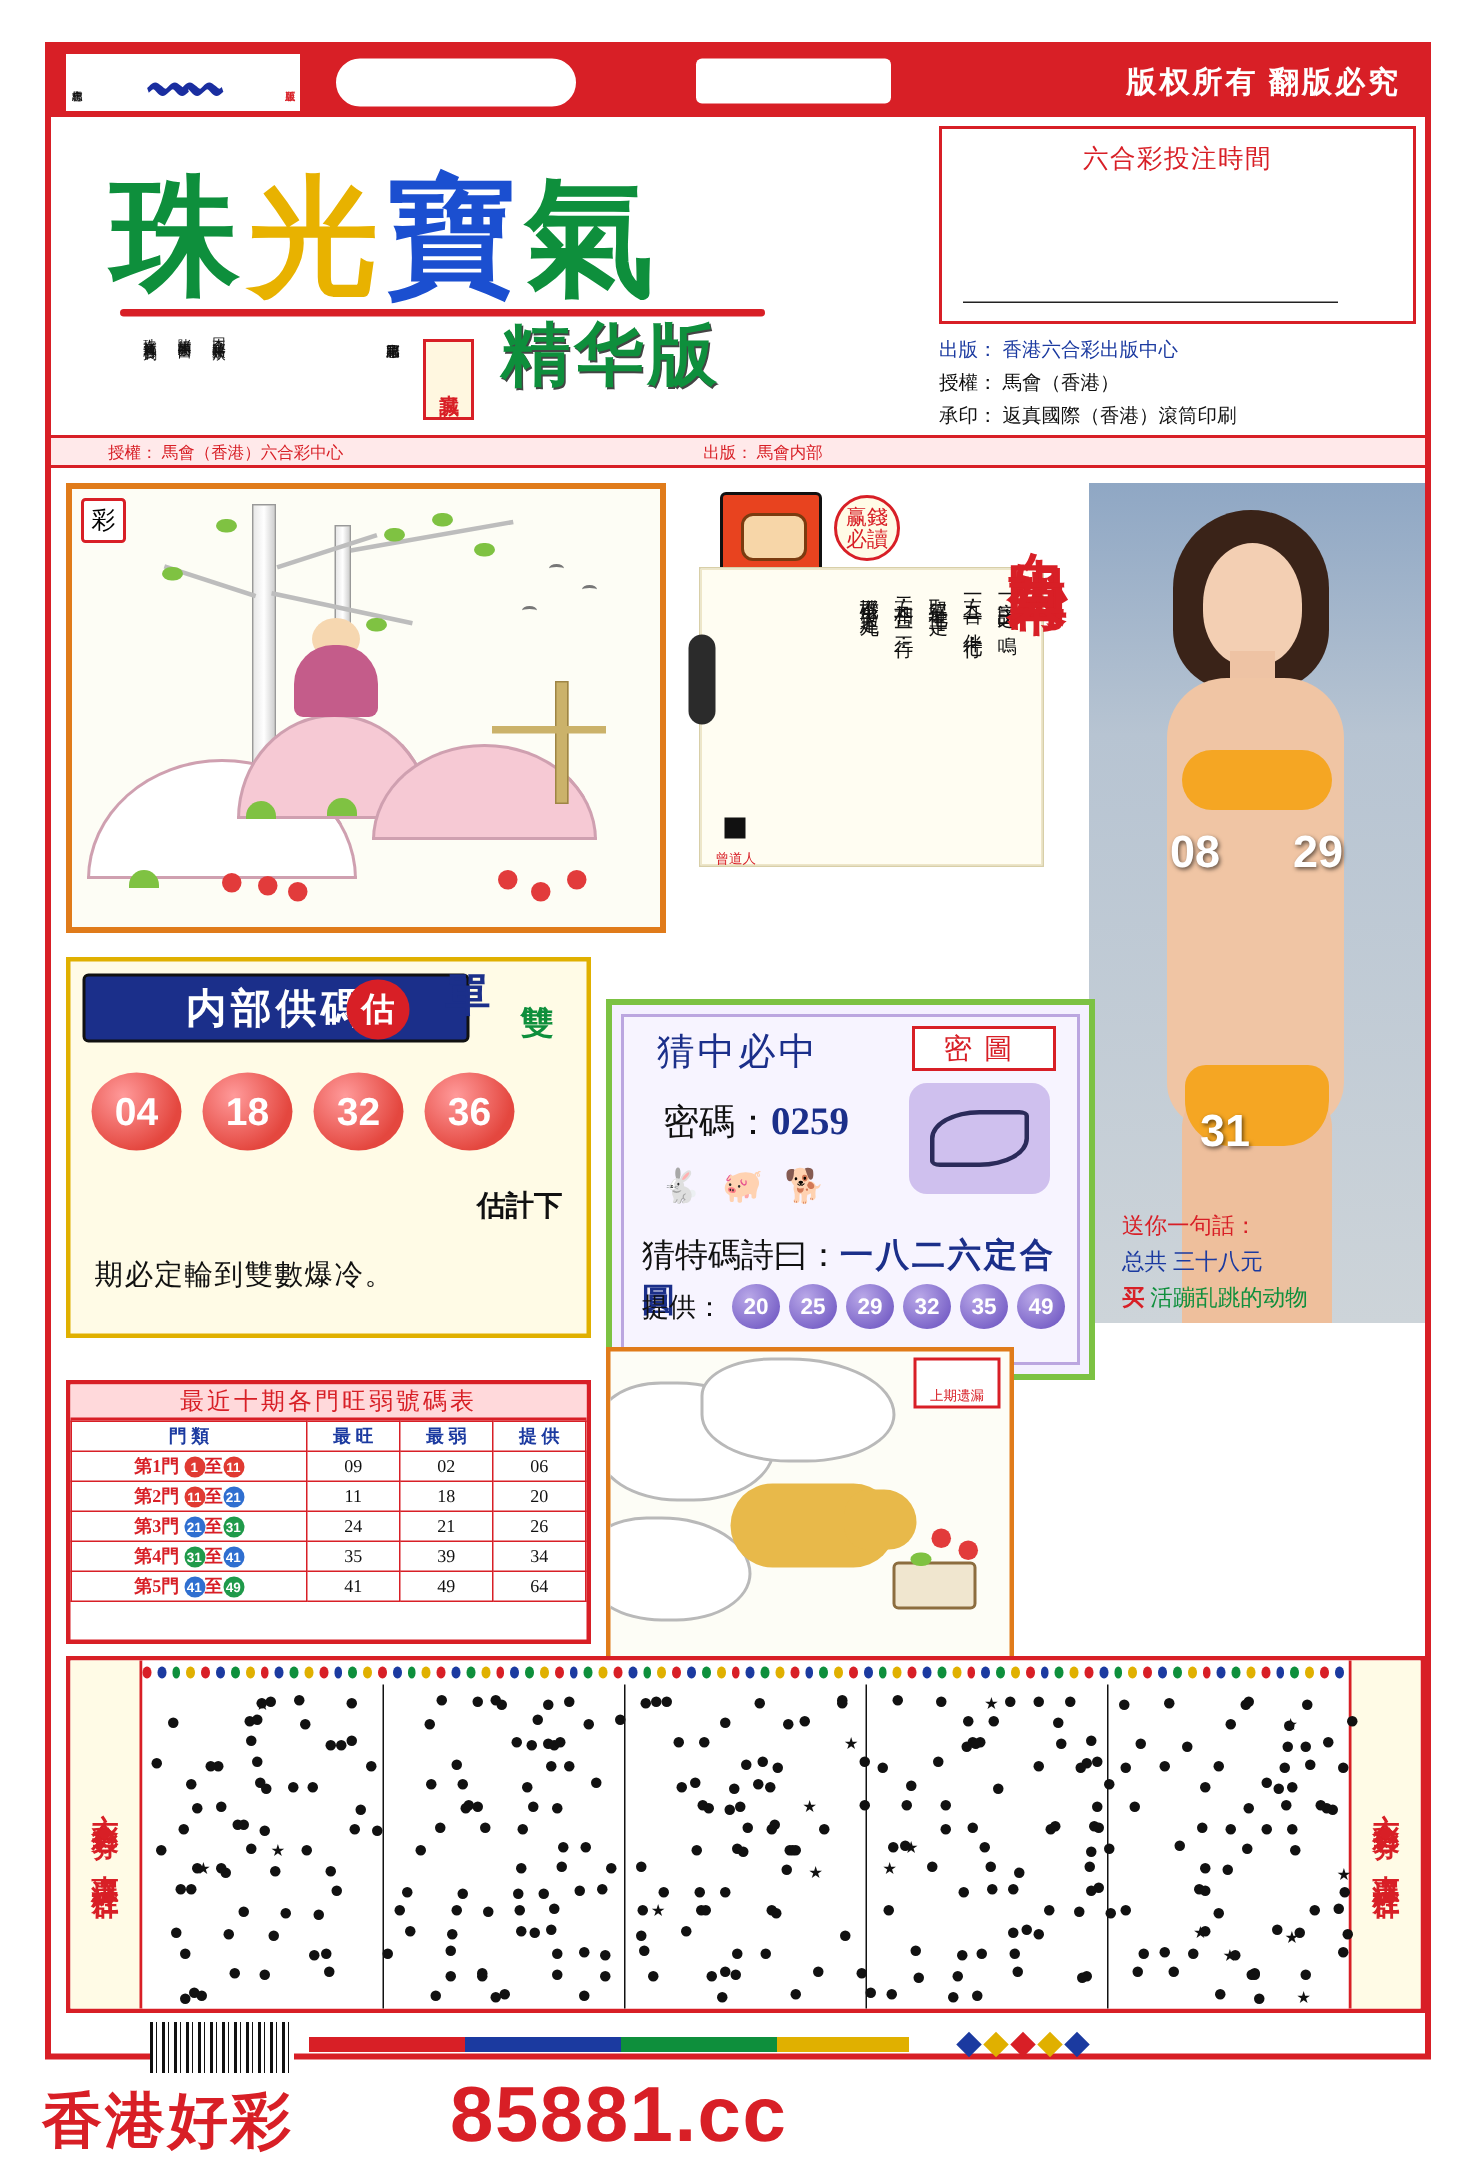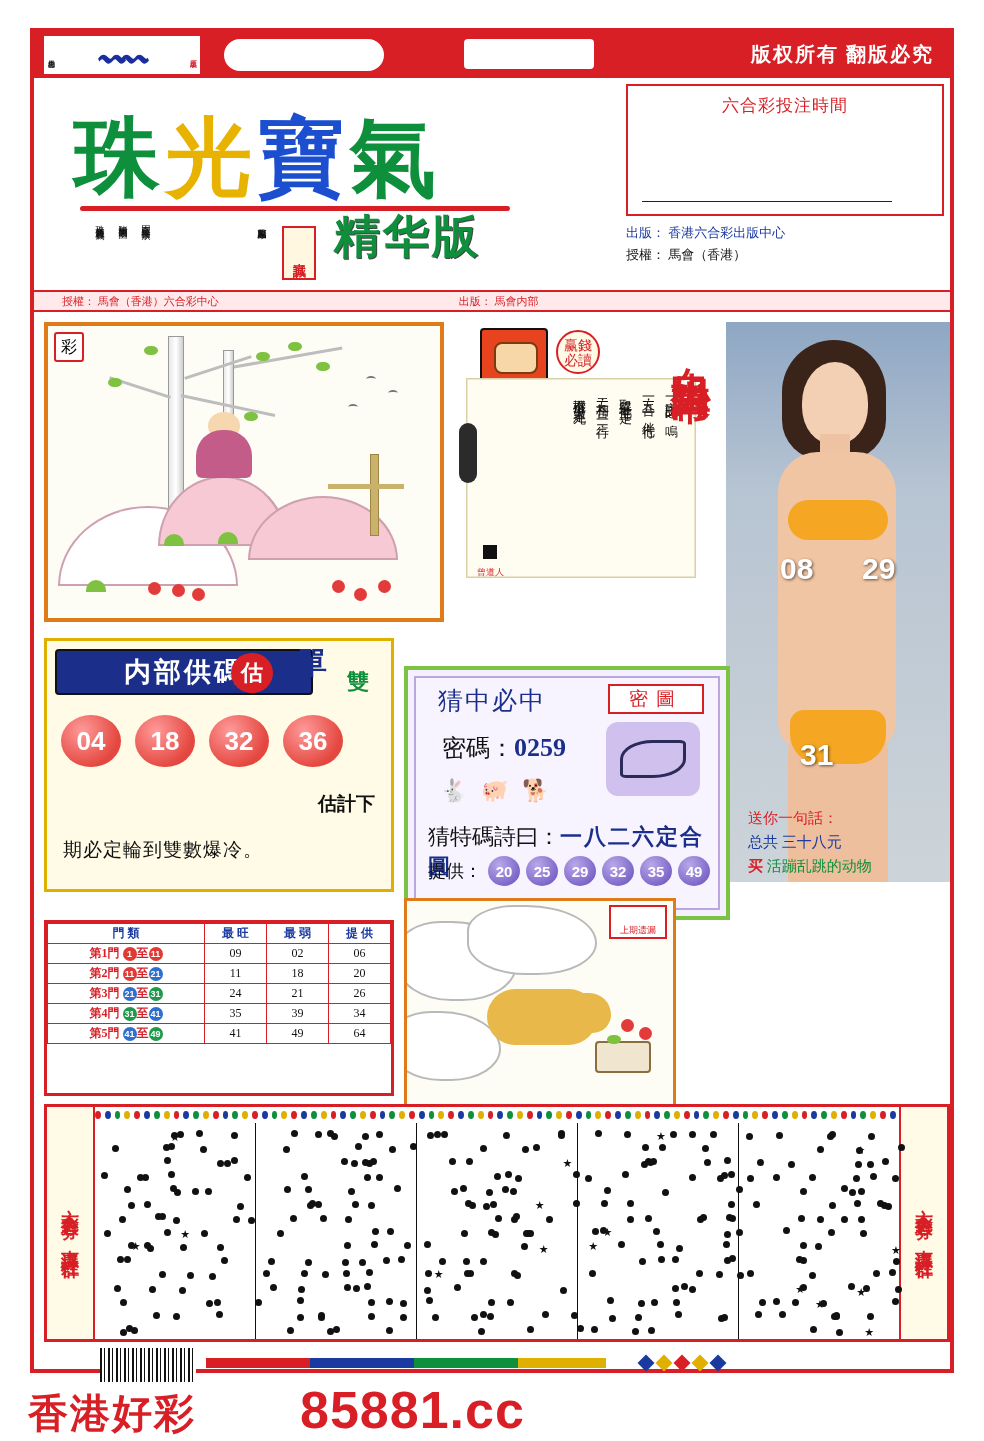--- a/index.html
+++ b/index.html
@@ -119,21 +119,21 @@
     position:absolute; left:592px; top:190px; width:318px; height:68px;
     font-size:13px; color:#111; line-height:22px;
   }
   .info-rows div { white-space:nowrap; }
   .info-rows .ir-first { color:#1b3aa0; }
   .mast-botbar {
     position:absolute; left:0; top:258px; width:916px; height:22px;
     background:#ffe9ea; border-top:2px solid #d81f26; border-bottom:2px solid #d81f26;
     font-size:11px; color:#d81f26; display:flex; align-items:center;
   }
-  .mast-botbar span:first-child { margin-left:28px; }
+  .mast-botbar span:first-child { margin-left:38px; }
   .mast-botbar span:last-child { margin-left:240px; }
 
   
   .illus1 {
     position:absolute; left:44px; top:322px; width:400px; height:300px;
     border:4px solid #e07b1a; background:#fdfdf5; overflow:hidden;
   }
   .illus1 .badge {
     position:absolute; left:6px; top:6px; width:30px; height:30px;
     background:#fff; border:2px solid #d81f26; border-radius:3px;
@@ -506,20 +506,21 @@
     </div>
 
     <div class="info-panel">
       <div class="info-panel-title">六合彩投注時間</div>
       <div class="info-panel-line"></div>
     </div>
 
     <div class="info-rows">
       <div class="ir-first">出版： 香港六合彩出版中心</div>
       <div>授權： 馬會（香港）</div>
+      <div>承印： 返真國際（香港）滾筒印刷</div>
     </div>
 
     <div class="mast-botbar">
       <span>授權： 馬會（香港）六合彩中心</span>
       <span>出版： 馬會内部</span>
     </div>
   </div>
 
   <div class="illus1">
     <div class="badge">彩</div>
@@ -635,20 +636,21 @@
       <span class="pb">20</span>
       <span class="pb">25</span>
       <span class="pb">29</span>
       <span class="pb">32</span>
       <span class="pb">35</span>
       <span class="pb">49</span>
     </div>
   </div>
 
   <div class="tablebox">
+    <div class="tbl-title">最近十期各門旺弱號碼表</div>
     <table class="t">
       <tbody>
           <tr>
         <th>門 類</th>
         <th>最 旺</th>
         <th>最 弱</th>
         <th>提 供</th>
       </tr>
       <tr>
         <td class="first">

